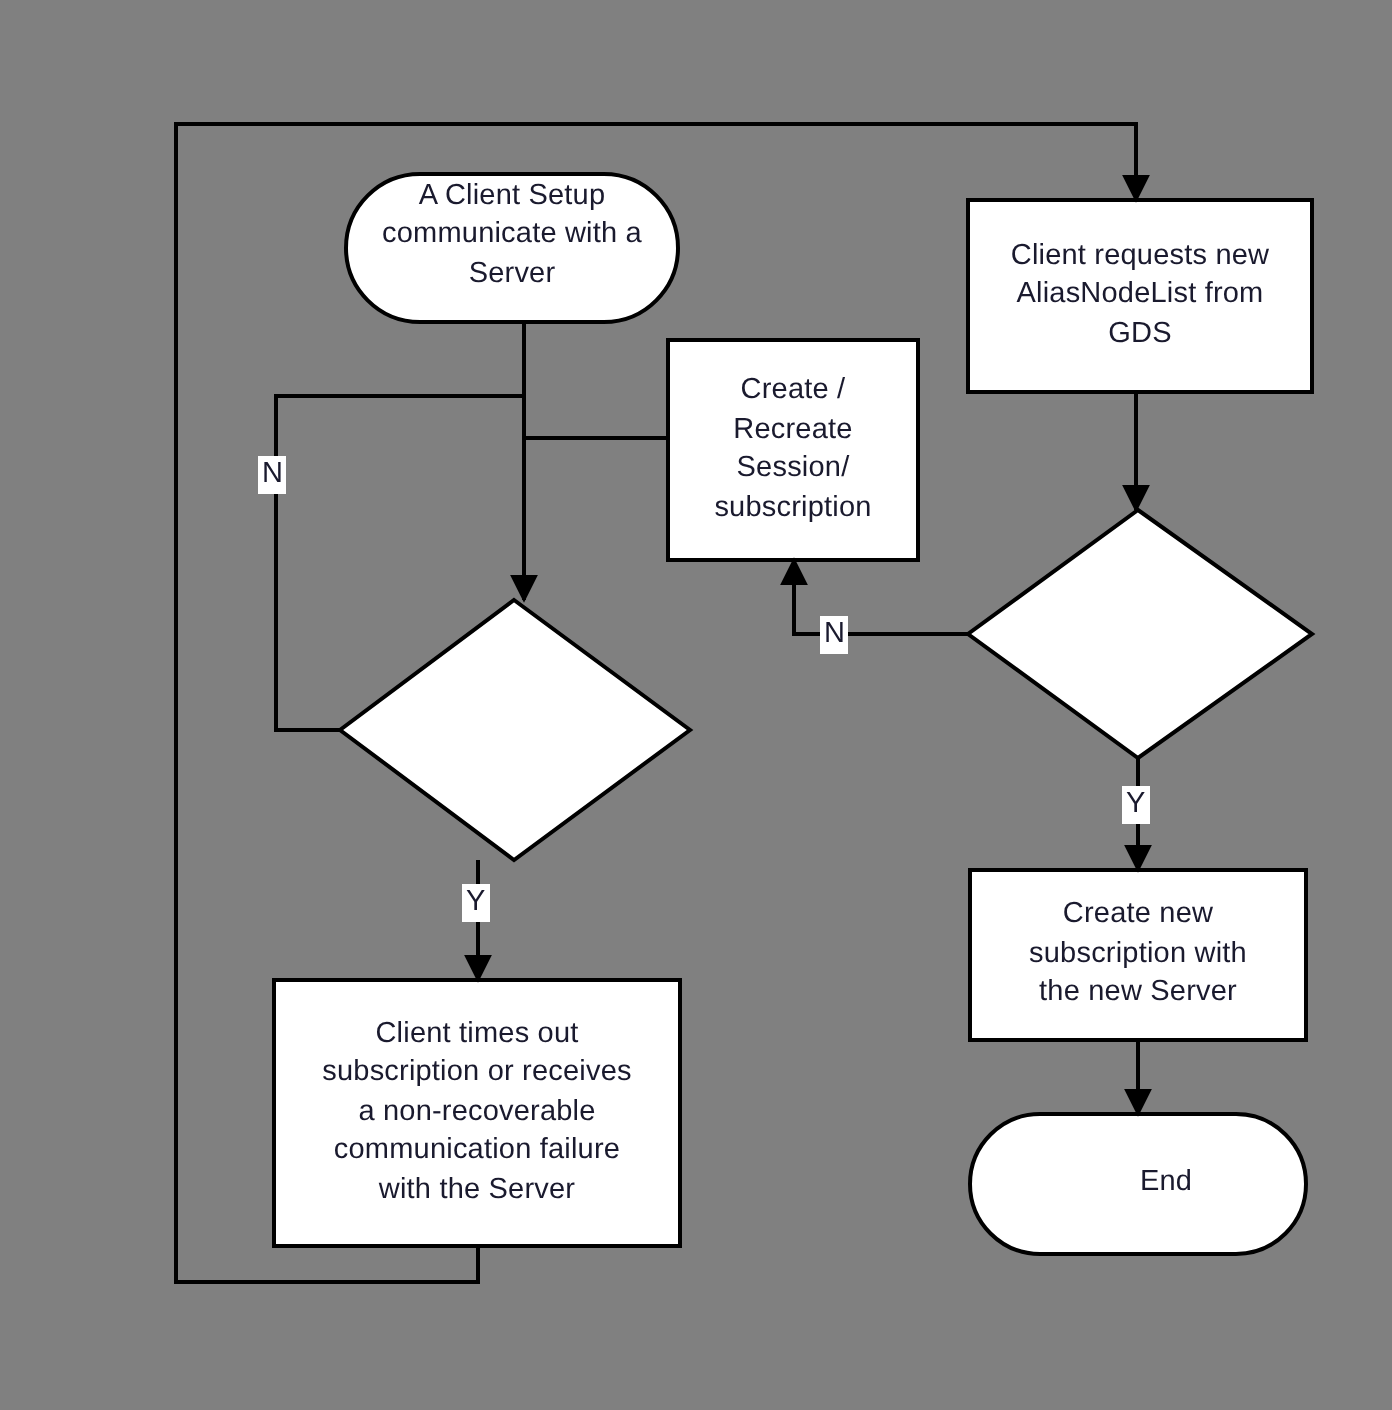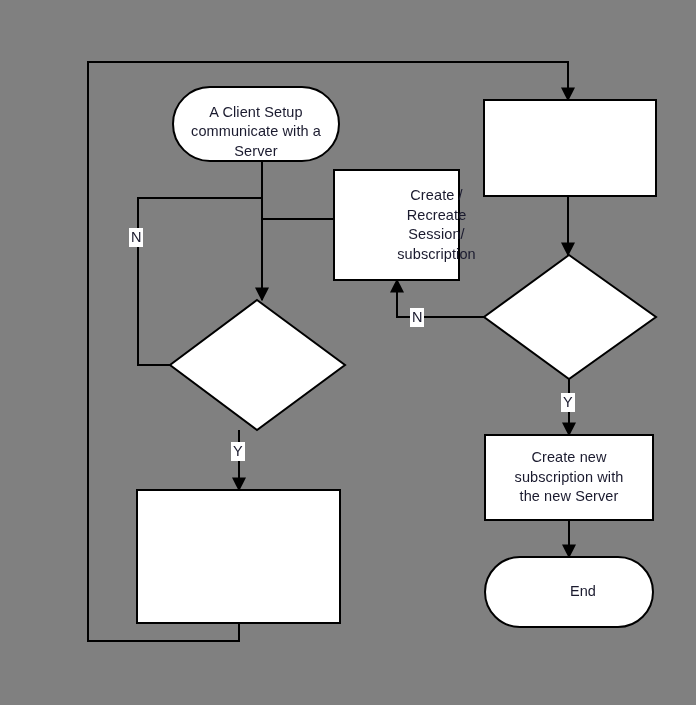--- a/index.html
+++ b/index.html
@@ -89,32 +89,40 @@
 
     <path d="M 568 196 L 568 255" fill="none" stroke="#000000" stroke-width="2" marker-end="url(#arrow)"></path>
 
     <path d="M 484 317 L 397 317 L 397 280" fill="none" stroke="#000000" stroke-width="2" marker-end="url(#arrow)"></path>
 
     <path d="M 569 379 L 569 435" fill="none" stroke="#000000" stroke-width="2" marker-end="url(#arrow)"></path>
 
     <path d="M 569 520 L 569 557" fill="none" stroke="#000000" stroke-width="2" marker-end="url(#arrow)"></path>
   </svg>
 
-  <div class="node-text" style="left:173px; top:87px; width:166px; height:62px;margin-top:14px;">A Client Setup
+  <div class="node-text" style="left:173px; top:87px; width:166px; height:62px;">A Client Setup
 communicate with a
 Server</div>
 
-  <div class="node-text" style="left:334px; top:170px; width:125px; height:110px;margin-left:40px;">Create /
+  <div class="node-text" style="left:334px; top:170px; width:125px; height:110px;">Create /
 Recreate
 Session/
 subscription</div>
 
+  <div class="node-text" style="left:484px; top:100px; width:172px; height:96px;">Client requests new
+AliasNodeList from
+GDS</div>
 
 
 
+  <div class="node-text" style="left:137px; top:490px; width:203px; height:133px;">Client times out
+subscription or receives
+a non-recoverable
+communication failure
+with the Server</div>
 
   <div class="node-text" style="left:485px; top:435px; width:168px; height:85px;">Create new
 subscription with
 the new Server</div>
 
   <div class="node-text" style="left:499px; top:557px; width:168px; height:70px;">End</div>
 
   <div class="edge-label" style="left:129px; top:228px;">N</div>
 
   <div class="edge-label" style="left:231px; top:442px;">Y</div>

